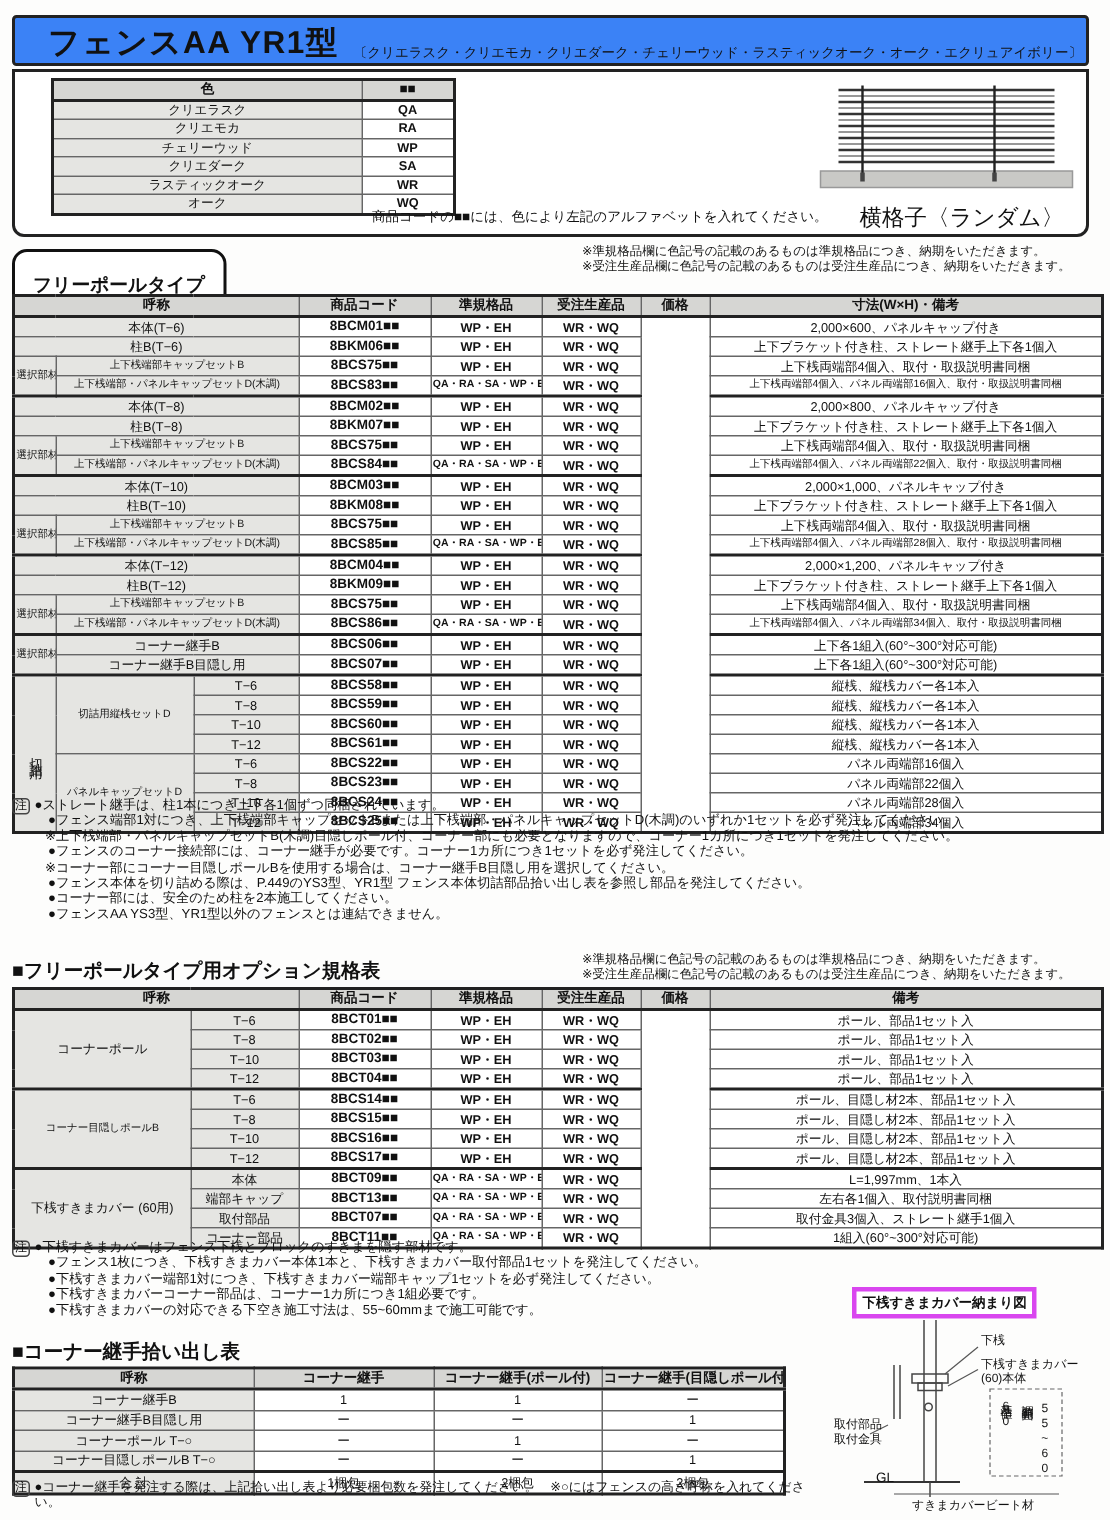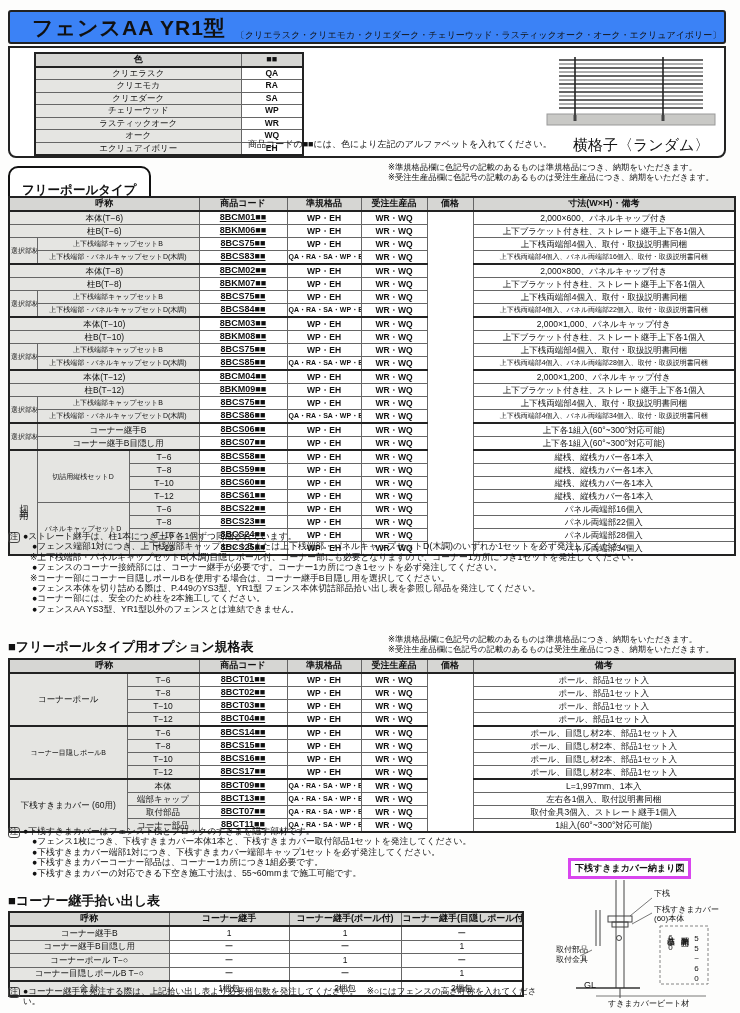--- a/index.html
+++ b/index.html
@@ -15,21 +15,21 @@
   .main-title{font-size:21px;font-weight:bold;margin-left:22px;letter-spacing:1px;white-space:nowrap;}
   .sub-title{font-size:9px;margin-left:10px;white-space:nowrap;}
   .content-box{left:8px;top:46px;width:714px;height:108px;border:2px solid #222;border-radius:0 0 8px 8px;background:#fff;}
   table{border-collapse:collapse;table-layout:fixed;background:#fff;}
   td,th{border:1px solid #666;height:12px;padding:0 1px;font-size:8.5px;text-align:center;
     white-space:nowrap;overflow:hidden;line-height:1.05;}
   th{background:#d6d6d3;font-weight:bold;font-size:9px;border-bottom:2px solid #222;}
   .outer{border:2px solid #222;}
   .g{background:#e5e5e2;}
   .b{font-weight:bold;}
-  .code{font-weight:bold;font-size:9px;letter-spacing:0;text-decoration:underline;}
+  .code{font-weight:bold;font-size:9px;letter-spacing:0;}
   .sm{font-size:7px;}
   .v{writing-mode:vertical-rl;text-orientation:upright;letter-spacing:4px;font-size:9px;padding:0;}
   .price{background:#fff;}
   tr.tt td{border-top:2px solid #222;}
   tr.tm td{border-top:1.5px solid #222;}
   .color-table{left:34px;top:52px;}
   .color-table td,.color-table th{height:11.5px;}
   .color-note{left:248px;top:138px;font-size:9px;}
   
   .fence-wrap{left:545px;top:52px;width:175px;height:100px;}
@@ -89,38 +89,34 @@
     <tbody>
       <tr>
         <td class="g">クリエラスク</td>
         <td class="b">QA</td>
       </tr>
       <tr>
         <td class="g">クリエモカ</td>
         <td class="b">RA</td>
       </tr>
       <tr>
+        <td class="g">チェリーウッド</td>
+        <td class="b">WP</td>
+      </tr>
+      <tr>
         <td class="g">クリエダーク</td>
         <td class="b">SA</td>
       </tr>
       <tr>
-        <td class="g">チェリーウッド</td>
-        <td class="b">WP</td>
-      </tr>
-      <tr>
         <td class="g">ラスティックオーク</td>
         <td class="b">WR</td>
       </tr>
       <tr>
         <td class="g">オーク</td>
         <td class="b">WQ</td>
-      </tr>
-      <tr>
-        <td class="g">エクリュアイボリー</td>
-        <td class="b">EH</td>
       </tr>
     </tbody>
   </table>
 
 <div class="abs color-note">商品コードの■■には、色により左記のアルファベットを入れてください。</div>
 
 <div class="abs fence-wrap">
   <svg width="175" height="82">
     <rect x="2" y="62" width="168" height="11" fill="#c9c9c6" stroke="#999" stroke-width="1"></rect>
     <line x1="14" y1="8" x2="158" y2="8" stroke="#333" stroke-width="1.6"></line>

